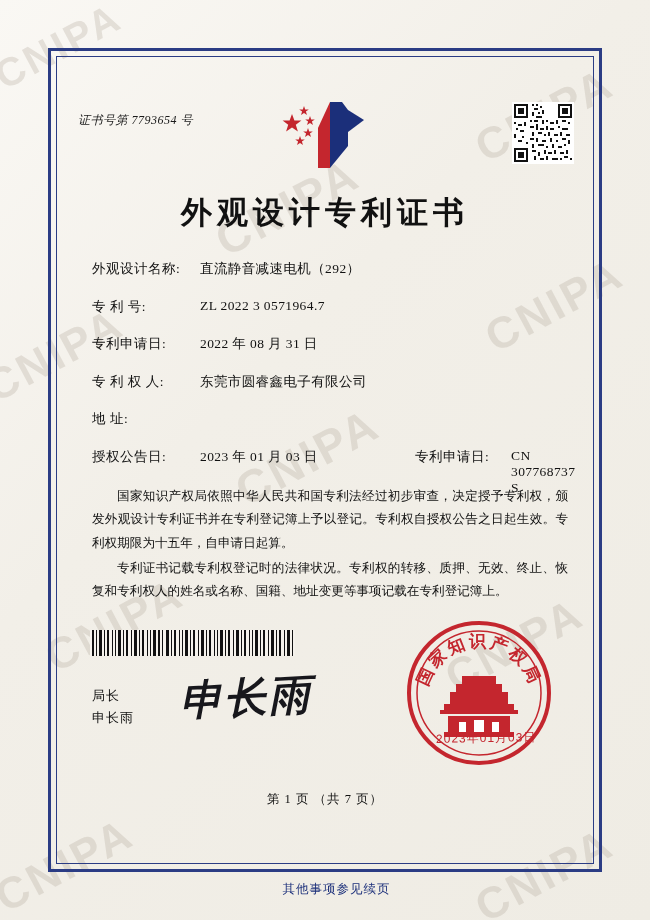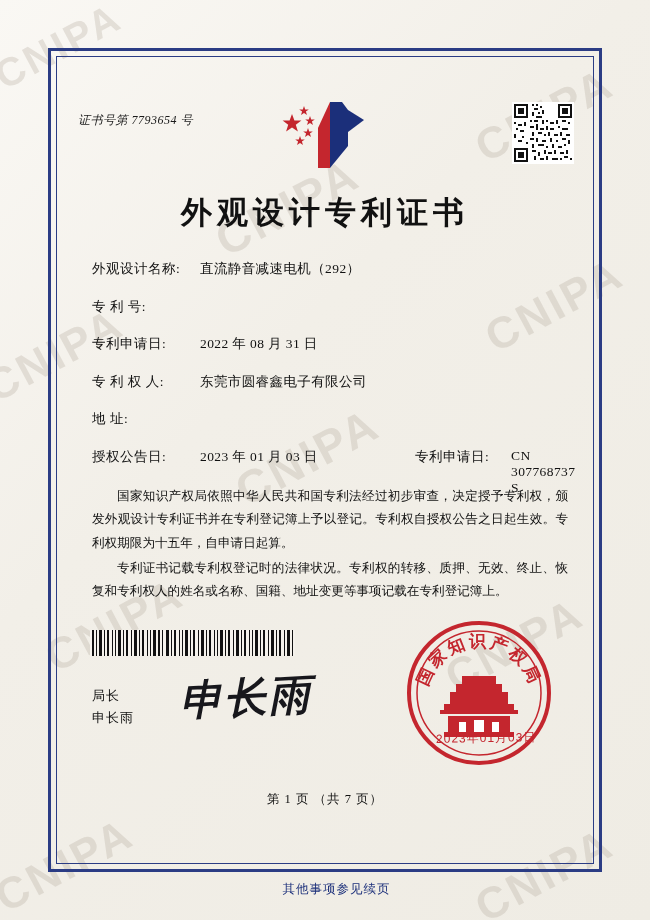--- a/index.html
+++ b/index.html
@@ -330,20 +330,21 @@
 
     <div class="title">外观设计专利证书</div>
 
     <div class="fields">
       <div class="frow">
         <div class="flabel">外观设计名称:</div>
         <div class="fvalue">直流静音减速电机（292）</div>
       </div>
       <div class="frow">
         <div class="flabel">专 利 号:</div>
+        <div class="fvalue">ZL 2022 3 0571964.7</div>
       </div>
       <div class="frow">
         <div class="flabel">专利申请日:</div>
         <div class="fvalue">2022 年 08 月 31 日</div>
       </div>
       <div class="frow">
         <div class="flabel">专 利 权 人:</div>
         <div class="fvalue">东莞市圆睿鑫电子有限公司</div>
       </div>
       <div class="frow">

